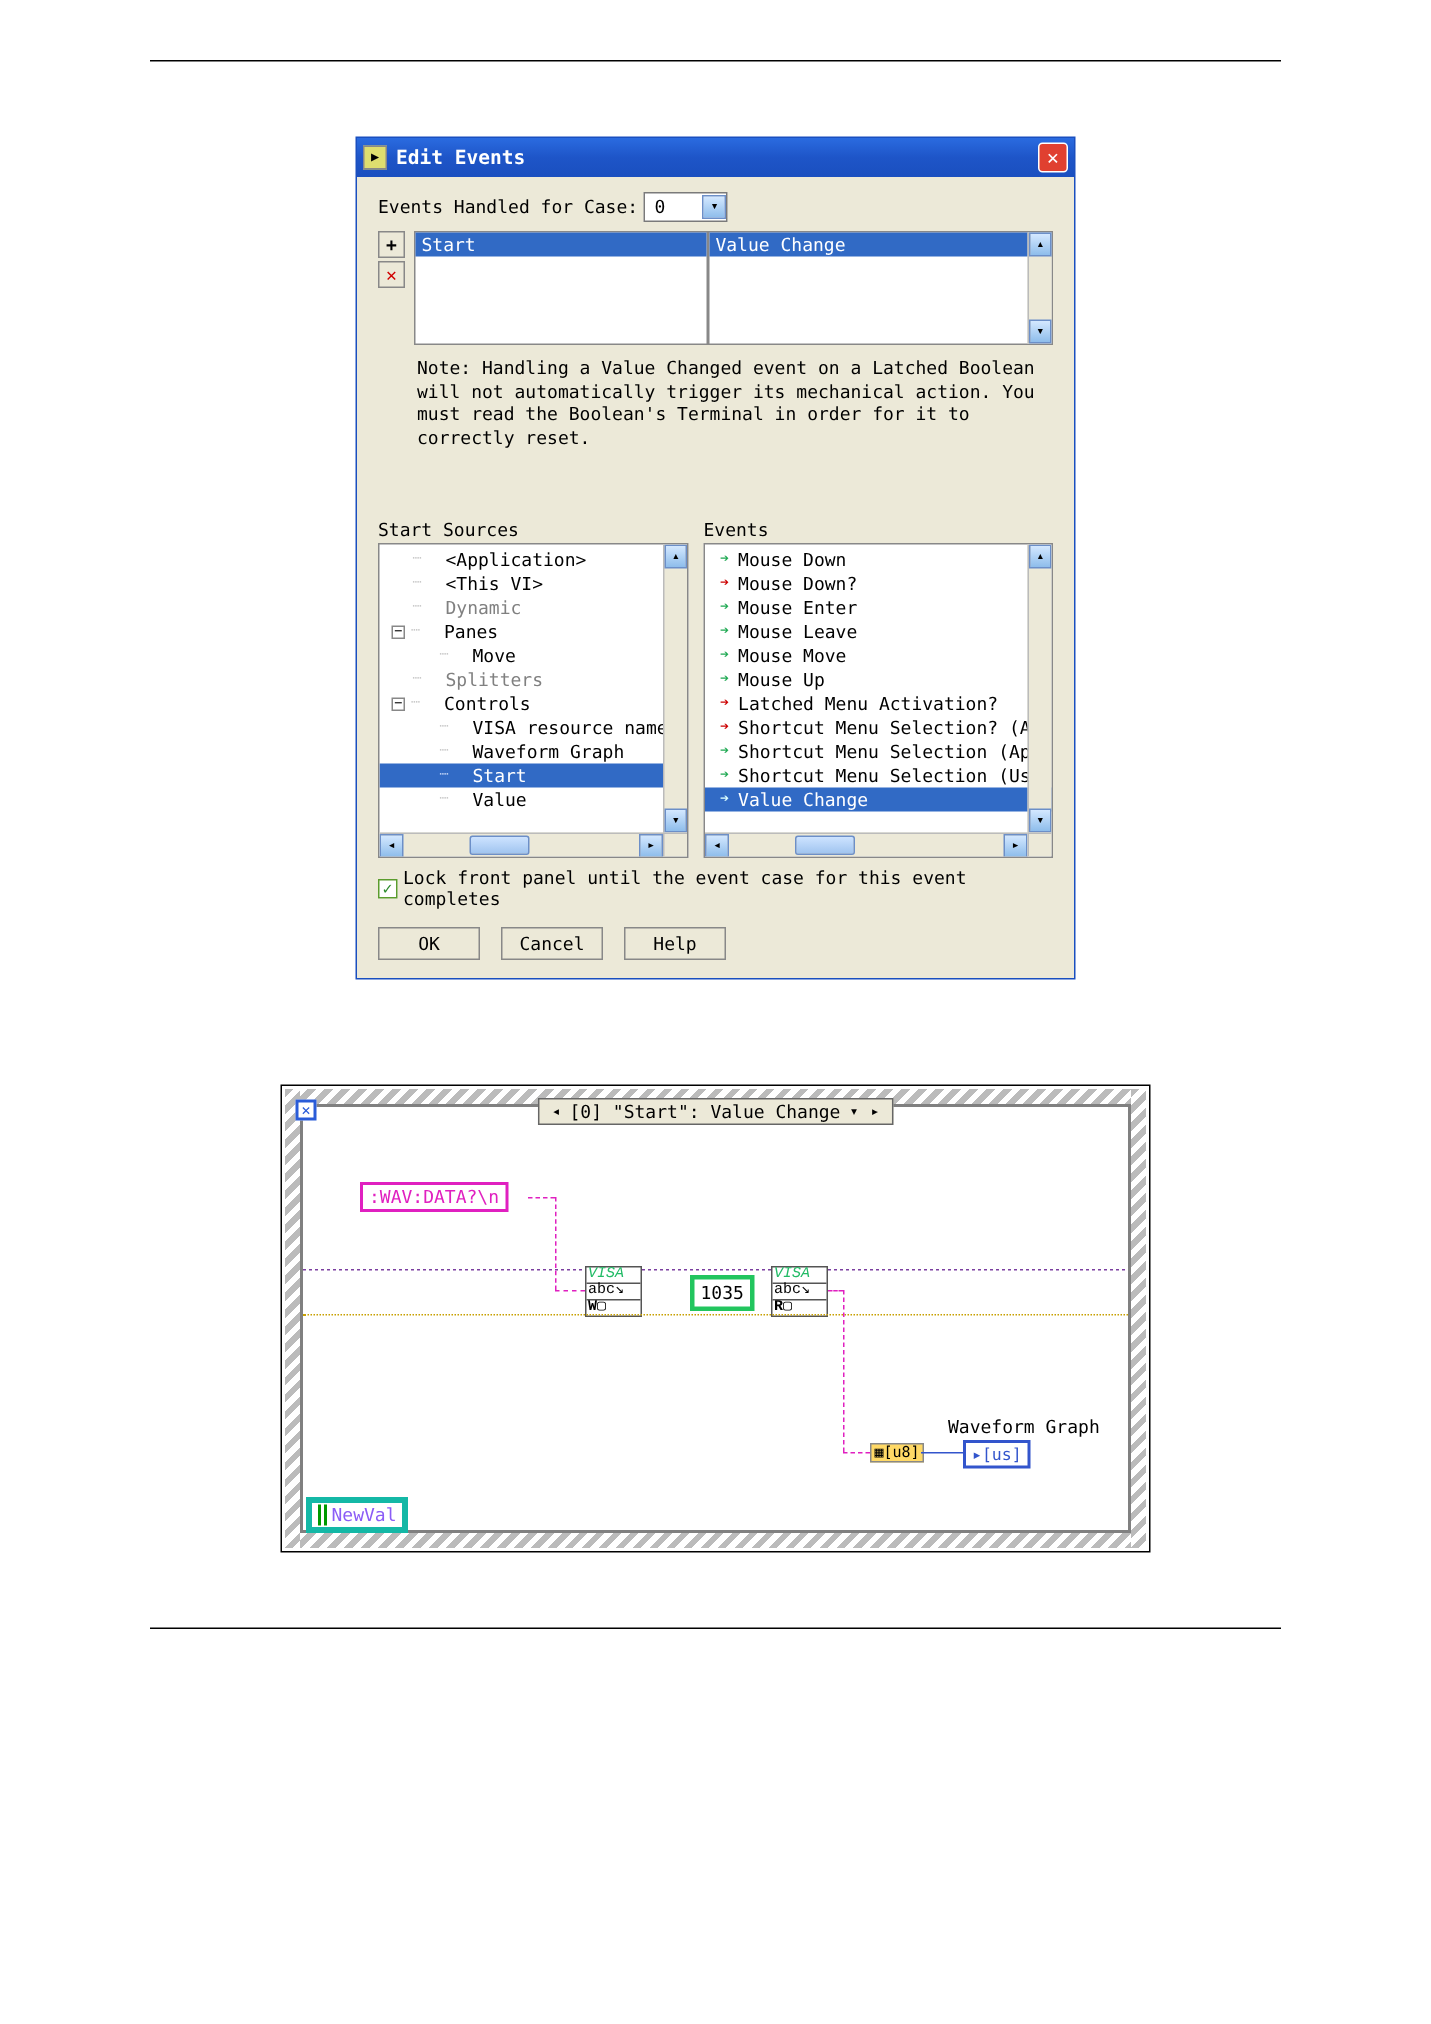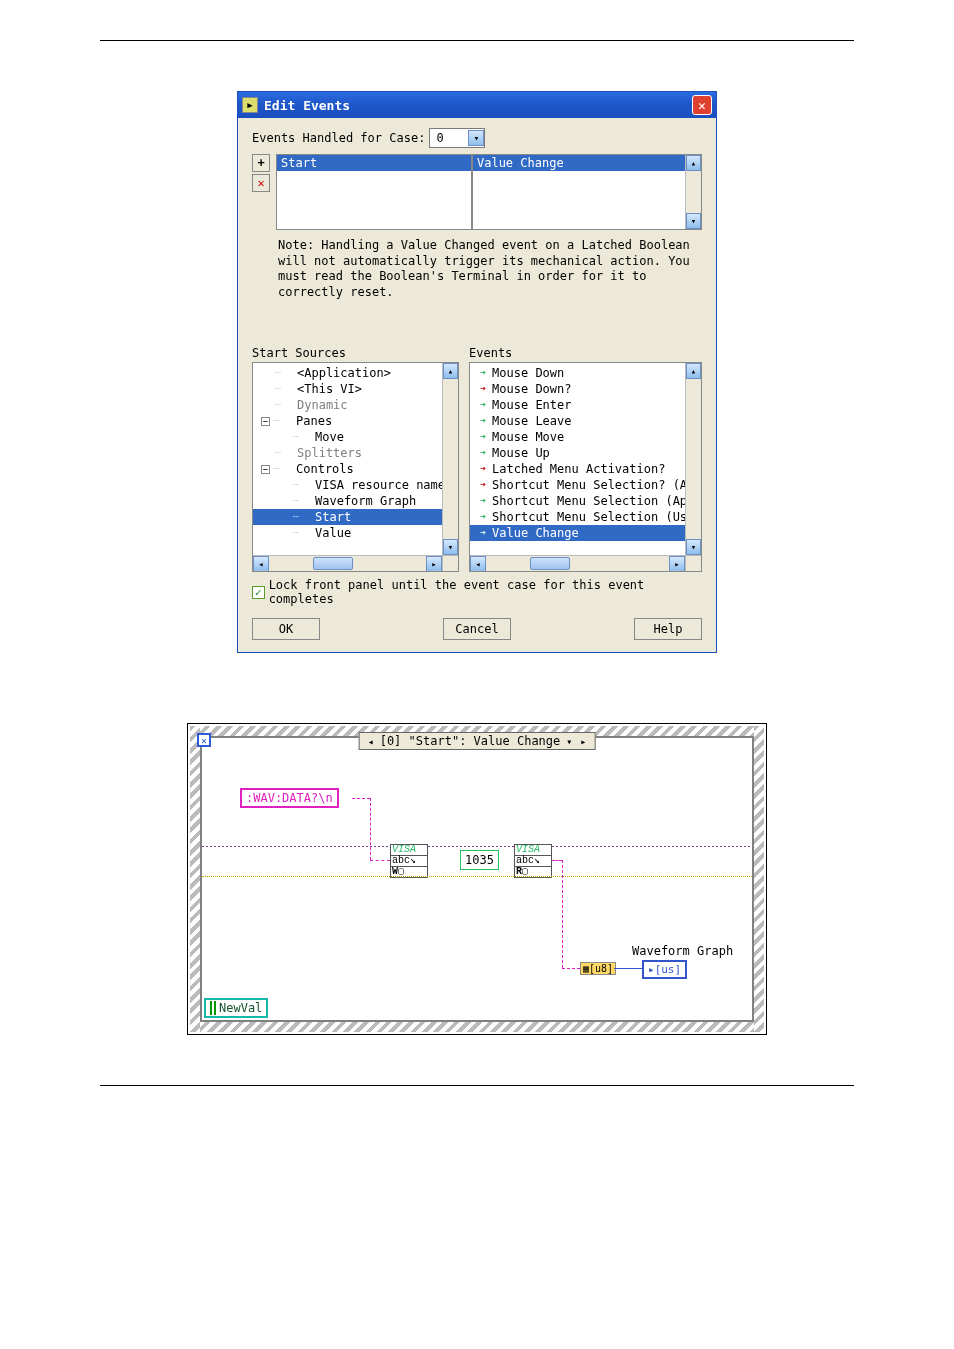--- a/index.html
+++ b/index.html
@@ -185,21 +185,21 @@
   .lock-row {
     display:flex; align-items:center; gap:4px; margin-top:6px;
   }
   .checkbox {
     width:13px; height:13px; border:1px solid #5b9c2d;
     background:#fff; display:flex; align-items:center; justify-content:center;
     color:#2a8a2a; font-size:11px; font-weight:bold;
   }
 
   .btn-row {
-    display:flex; justify-content:space-between; gap:14px; margin-top:12px;
+    display:flex; justify-content:flex-start; gap:14px; margin-top:12px;
   }
   .btn {
     width:68px; height:22px; border:1px solid #888; background:#ece9d8;
     display:flex; align-items:center; justify-content:center;
     font-size:12px;
   }
 
   
   .bd-wrap {
     width: 580px; margin: 70px auto 0 auto;
@@ -272,37 +272,37 @@
     border:1px solid #555;
     background:#fff;
     font-size:10px;
     line-height:10px;
     width: 38px;
   }
   .visa-row { border-bottom:1px solid #555; padding:0 1px; text-align:left;font-family:Liberation Mono, monospace; }
   .visa-row.last { border-bottom:none; }
   .visa-hdr { color:#2b6; font-style:italic; }
   .num-const {
-    position:absolute; border:1px solid #22c55e; background:#fff;
+    position:absolute; border:3px solid #22c55e; background:#fff;
     padding:2px 4px; font-size:12px;
   }
   .wf-label {
     position:absolute; font-size:12px;
   }
   .ind-node {
     position:absolute; border:2px solid #3355cc;
     background:#fff; padding:1px 4px; font-size:11px; color:#3355cc;
   }
   .conv-node {
     position:absolute; border:1px solid #888; background:#ffd966;
     padding:0 2px; font-size:10px;
   }
   .newval {
-    position:absolute; border:2px solid #14b8a6; background:#fff;
-    font-size:12px; color:#14532d; padding:1px 4px;
+    position:absolute; border:4px solid #14b8a6; background:#fff;
+    font-size:12px; color:#8b5cf6; padding:1px 4px;
     display:flex; align-items:center;
   }
   .newval .bar {
     display:inline-block; width:6px; height:14px;
     background: linear-gradient(to right,#090 0,#090 2px,#fff 2px,#fff 4px,#090 4px,#090 6px);
     margin-right:3px;
   }
 </style>
 </head>
 <body>

